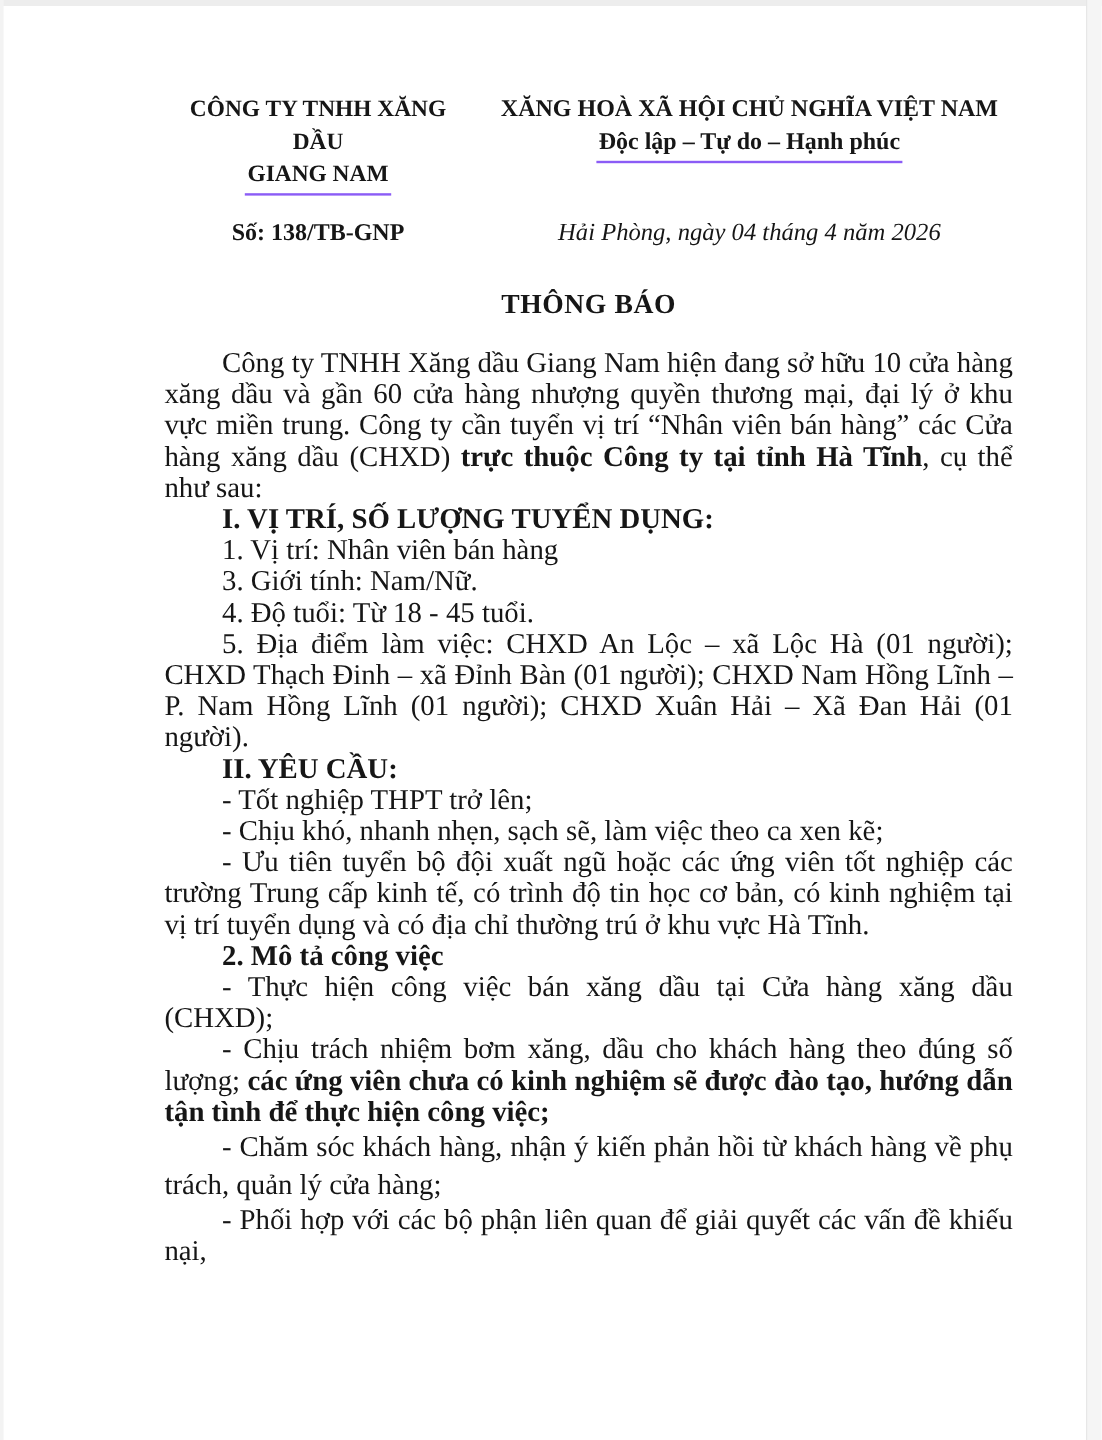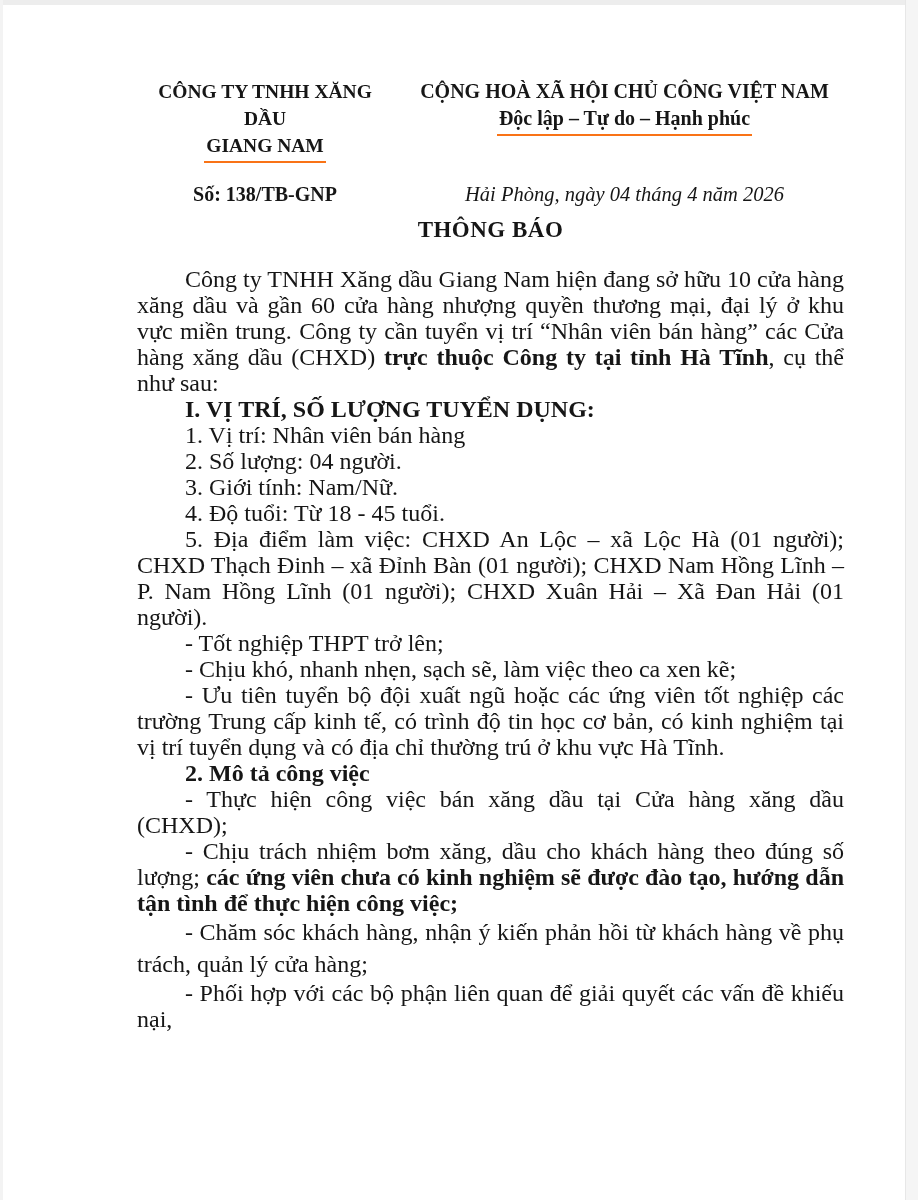--- a/index.html
+++ b/index.html
@@ -16,29 +16,29 @@
                 background:#f5f5f5; border-left:1px solid #e7e7e7; }
 
   .content { position:absolute; left:137px; top:78px; width:707px; }
 
   
   .hdr-row { display:flex; align-items:flex-start; }
   .hdr-left  { width:256px; text-align:center; font-weight:bold;
                font-size:19.5px; line-height:27px; }
   .hdr-right { width:439px; margin-left:12px; text-align:center; font-weight:bold;
                font-size:20px; line-height:27px; }
-  .u-line { display:inline-block; border-bottom:2px solid #f97316; padding:0 2px 2px 2px; }
+  .u-line { display:inline-block; border-bottom:2px solid #8b5cf6; padding:0 2px 2px 2px; }
 
   .meta-row { display:flex; margin-top:20px; }
   .doc-no { width:256px; text-align:center; font-size:20px; font-weight:bold; }
   .place-date { width:439px; margin-left:12px; text-align:center;
                 font-style:italic; font-size:20.5px; }
 
   
-  .title-block { margin-top:10px; text-align:center; }
+  .title-block { margin-top:34px; text-align:center; }
   .title-main { font-size:23px; font-weight:bold; line-height:28px; letter-spacing:0.5px; }
   .title-sub  { font-size:21px; font-weight:bold; line-height:26px; margin-top:4px; }
   .title-sub .u2 { border-bottom:2.5px solid #161616; padding-bottom:3px; }
 
   
   .body { margin-top:22px; font-size:24px; line-height:26px; text-align:justify; }
   .body p { margin:0; text-indent:48px; }
   .b { font-weight:bold; }
   .intro { }
   .sec-head  { font-weight:bold; margin-top:14px; }
@@ -58,21 +58,21 @@
   <div class="content">
 
     <div class="hdr-row">
       <div class="hdr-left">
         <div>CÔNG TY TNHH XĂNG DẦU</div>
         <div>
           <span class="u-line">GIANG NAM</span>
         </div>
       </div>
       <div class="hdr-right">
-        <div>CỘNG HOÀ XÃ HỘI CHỦ CÔNG VIỆT NAM</div>
+        <div>XĂNG HOÀ XÃ HỘI CHỦ NGHĨA VIỆT NAM</div>
         <div>
           <span class="u-line">Độc lập – Tự do – Hạnh phúc</span>
         </div>
       </div>
     </div>
 
     <div class="meta-row">
       <div class="doc-no">Số: 138/TB-GNP</div>
       <div class="place-date">Hải Phòng, ngày 04 tháng 4 năm 2026</div>
     </div>
@@ -80,25 +80,25 @@
     <div class="title-block">
       <div class="title-main">THÔNG BÁO</div>
     </div>
 
     <div class="body">
 
       <p class="intro"><span>Công ty TNHH Xăng dầu Giang Nam hiện đang sở hữu 10 cửa hàng xăng dầu và gần 60 cửa hàng nhượng quyền thương mại, đại lý ở khu vực miền trung. Công ty cần tuyển vị trí “Nhân viên bán hàng” các Cửa hàng xăng dầu (CHXD) </span><span class="b">trực thuộc Công ty tại tỉnh Hà Tĩnh</span><span>, cụ thể như sau:</span></p>
 
       <p class="sec-head">I. VỊ TRÍ, SỐ LƯỢNG TUYỂN DỤNG:</p>
       <p class="li">1. Vị trí: Nhân viên bán hàng</p>
-      <p class="li">2. Số lượng: 04 người.</p>
       <p class="li">3. Giới tính: Nam/Nữ.</p>
       <p class="li">4. Độ tuổi: Từ 18 - 45 tuổi.</p>
       <p class="li">5. Địa điểm làm việc: CHXD An Lộc – xã Lộc Hà (01 người); CHXD Thạch Đinh – xã Đỉnh Bàn (01 người); CHXD Nam Hồng Lĩnh – P. Nam Hồng Lĩnh (01 người); CHXD Xuân Hải – Xã Đan Hải (01 người).</p>
 
+      <p class="sec-head">II. YÊU CẦU:</p>
 
       <p class="li">- Tốt nghiệp THPT trở lên;</p>
       <p class="li">- Chịu khó, nhanh nhẹn, sạch sẽ, làm việc theo ca xen kẽ;</p>
       <p class="li">- Ưu tiên tuyển bộ đội xuất ngũ hoặc các ứng viên tốt nghiệp các trường Trung cấp kinh tế, có trình độ tin học cơ bản, có kinh nghiệm tại vị trí tuyển dụng và có địa chỉ thường trú ở khu vực Hà Tĩnh.</p>
 
       <p class="sub-head">2. Mô tả công việc</p>
       <p class="li">- Thực hiện công việc bán xăng dầu tại Cửa hàng xăng dầu (CHXD);</p>
       <p class="li"><span>- Chịu trách nhiệm bơm xăng, dầu cho khách hàng theo đúng số lượng; </span><span class="b">các ứng viên chưa có kinh nghiệm sẽ được đào tạo, hướng dẫn tận tình để thực hiện công việc;</span></p>
       <p class="li-wide">- Chăm sóc khách hàng, nhận ý kiến phản hồi từ khách hàng về phụ trách, quản lý cửa hàng;</p>
       <p class="li-last">- Phối hợp với các bộ phận liên quan để giải quyết các vấn đề khiếu nại,</p>

